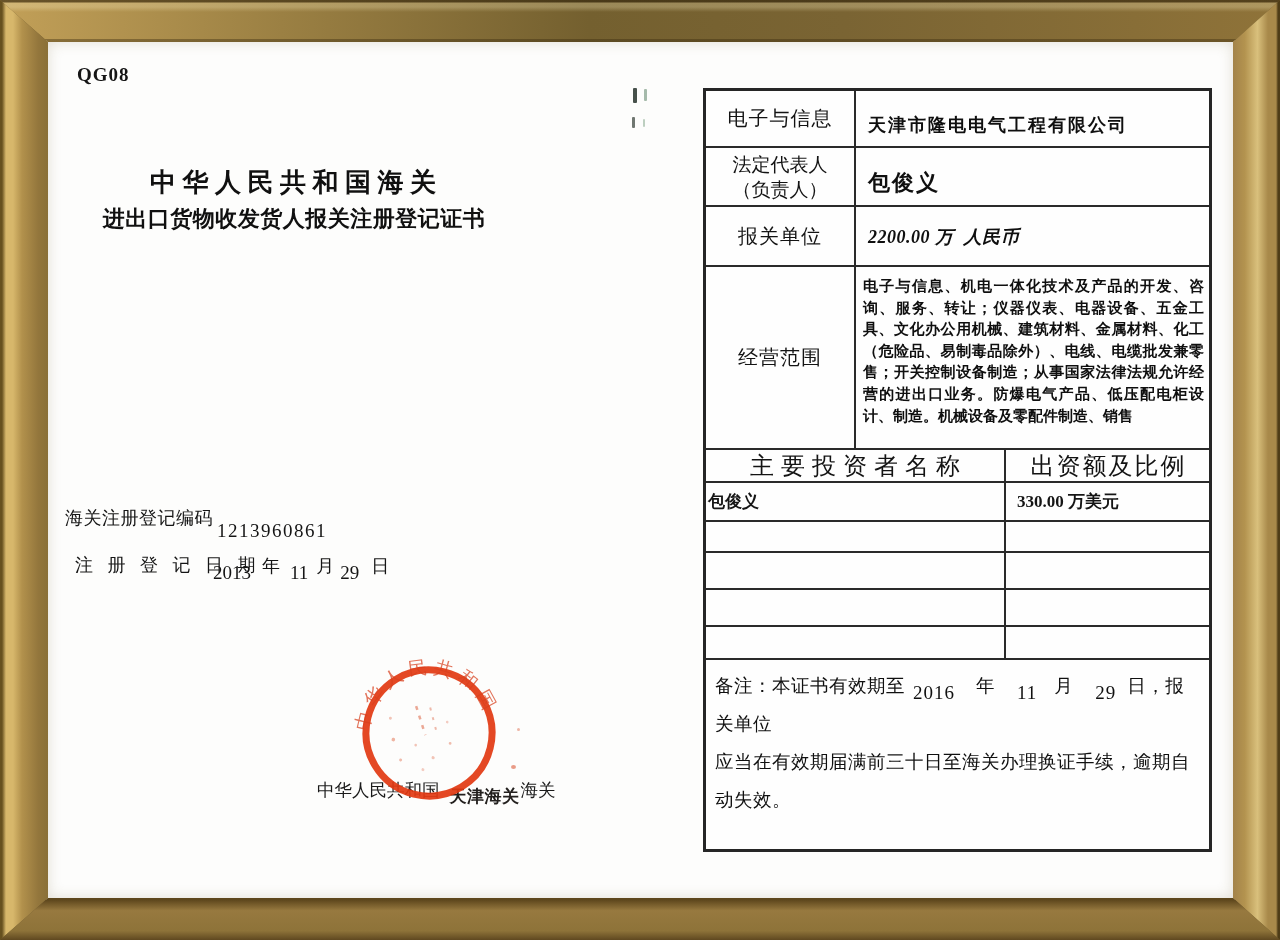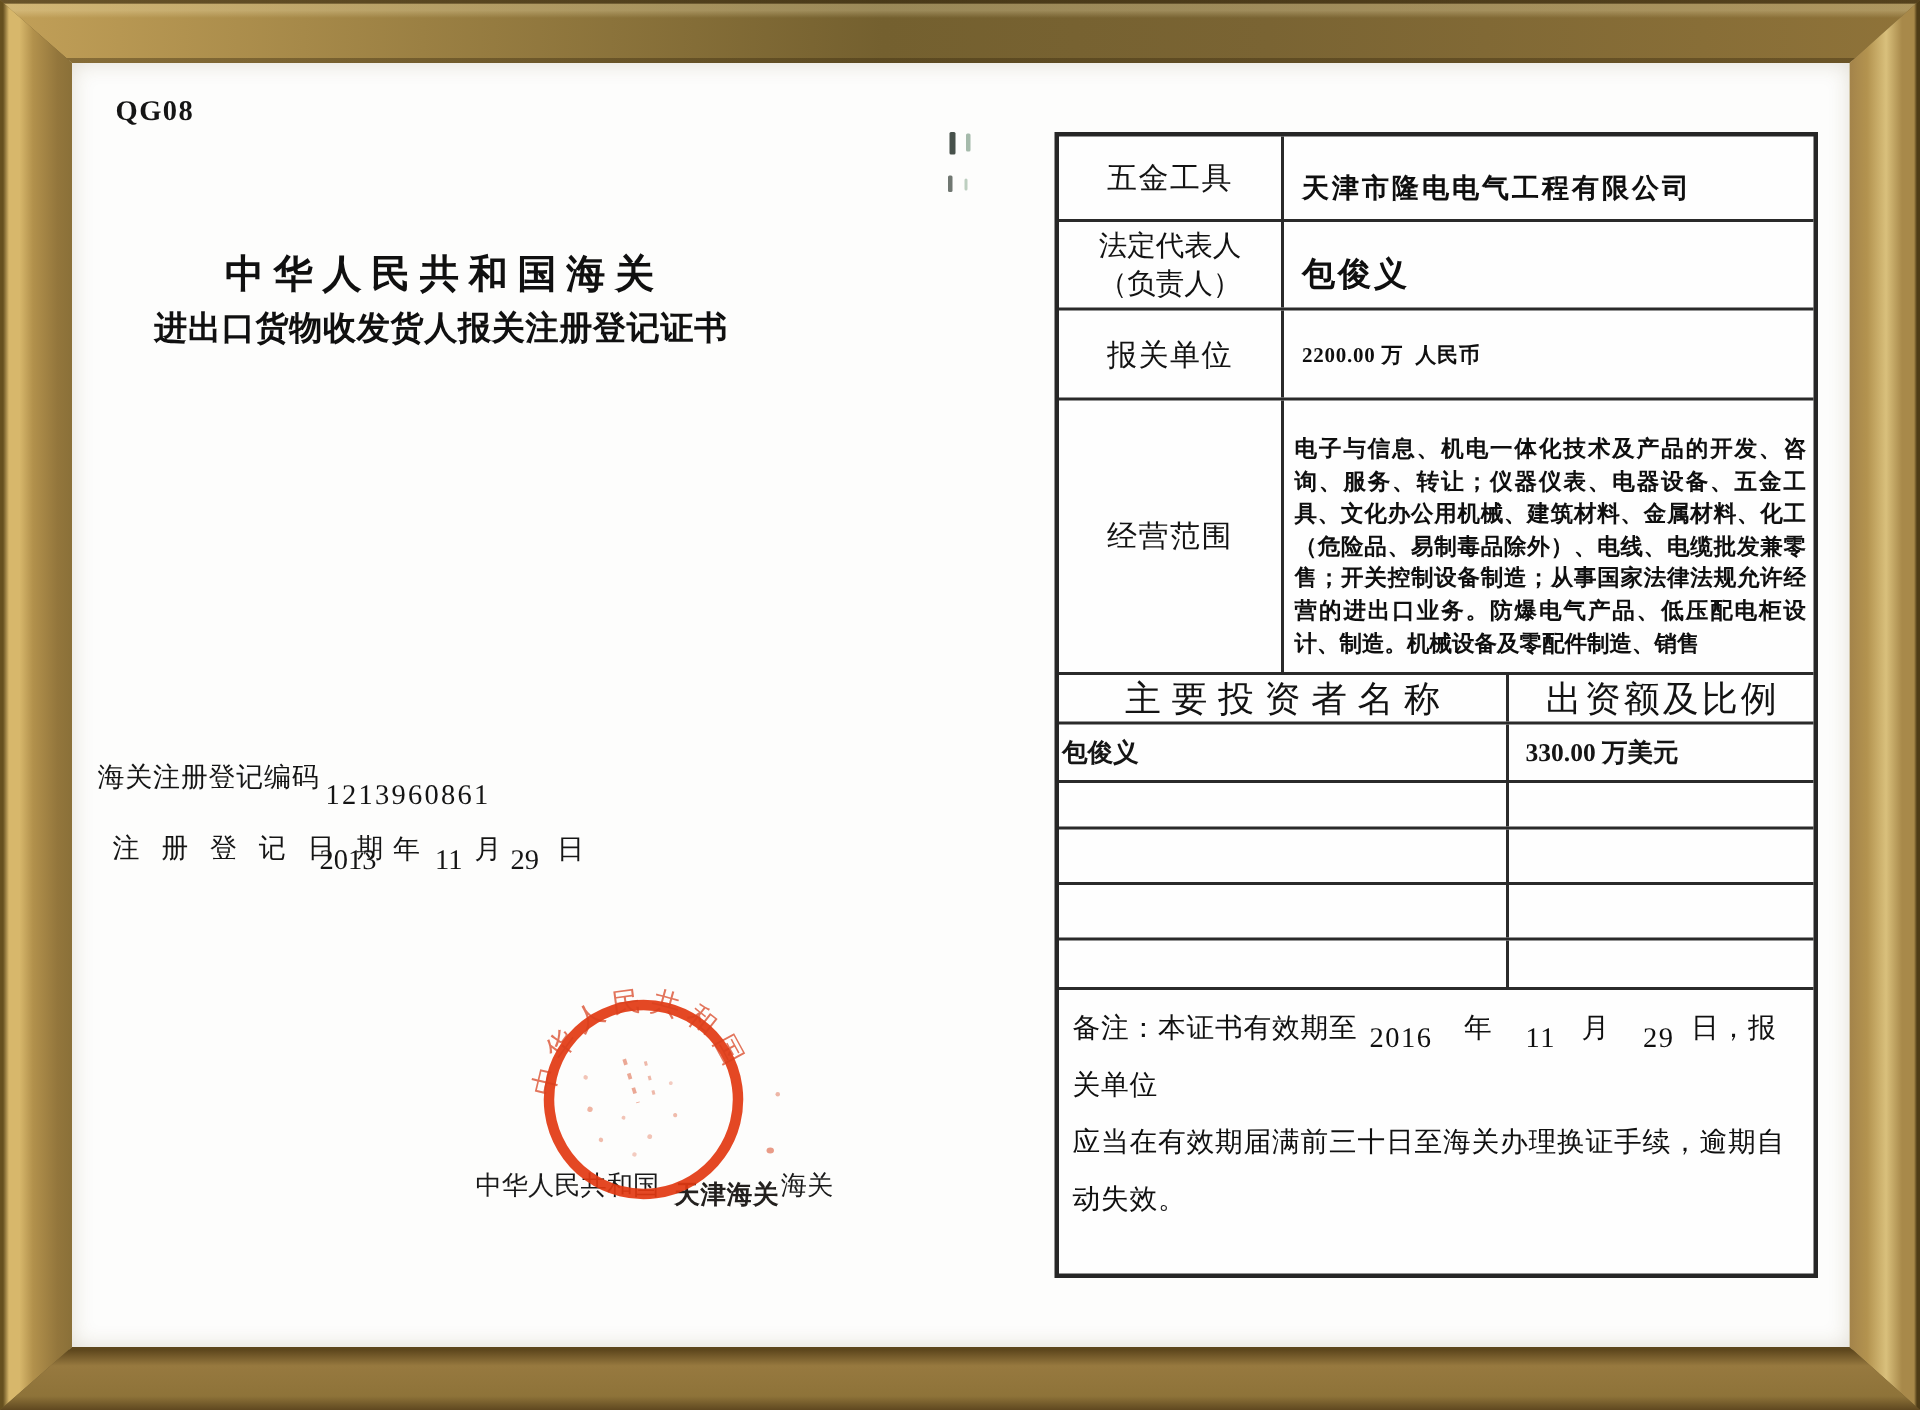--- a/index.html
+++ b/index.html
@@ -68,23 +68,23 @@
   .cell { display:flex; align-items:center; white-space:pre-wrap; }
   .lab { width:150px; border-right:2px solid #2a2a2a; justify-content:center;
          text-align:center; font-size:20px; letter-spacing:1px; color:#131313; }
   .lab.small { font-size:19px; letter-spacing:0; line-height:25px; }
   .val { flex:1; padding-left:12px; font-weight:bold; color:#0f0f0f; }
   .r1{height:57px;} .r2{height:61px;} .r3{height:59px;} .r4{height:60px;} .r5{height:183px;}
   .r6{height:33px;} .r7{height:39px;} .r8{height:31px;} .r9{height:37px;} .r10{height:37px;} .r11{height:33px;}
   .v-name { font-size:18px; letter-spacing:2px; padding-top:12px; }
   .v-addr { font-size:15.5px; letter-spacing:1px; padding-top:14px; }
   .v-rep  { font-size:22px; letter-spacing:2px; padding-top:12px; }
-  .v-cap  { font-size:14px; letter-spacing:0.5px; padding-top:2px; }
+  .v-cap  { font-size:18px; letter-spacing:0.5px; padding-top:2px;font-style:italic; }
   .v-scope { font-size:15px; line-height:21.6px; padding:9px 5px 0 7px;
-             align-items:flex-start; text-align:justify;margin-top:14px; }
+             align-items:flex-start; text-align:justify; }
   .inv-name-col { width:300px; border-right:2px solid #2a2a2a; }
   .inv-head { justify-content:center; font-size:24px; color:#131313; font-weight:normal; }
   .ls-wide { letter-spacing:7px; padding-left:7px; }
   .ls-nrm  { letter-spacing:2px; padding-left:2px; }
   .inv-name-val { font-size:17px; font-weight:bold; padding-left:2px; }
   .inv-amt-val  { font-size:17px; font-weight:bold; padding-left:11px; }
   .remarks { display:block; padding:7px 10px 0 9px; font-size:18.5px; line-height:38px;
              color:#101010; letter-spacing:0.5px; }
   .remarks .rnum { position:relative; top:7px; font-size:19px; letter-spacing:1px; }
   .m1{margin-left:8px;} .m2{margin-left:21px;} .m3{margin-left:22px;}
@@ -122,21 +122,21 @@
 
     <div class="artifact a1"></div>
     <div class="artifact a2"></div>
     <div class="artifact a3"></div>
     <div class="artifact a4"></div>
     <div class="speck s1"></div>
     <div class="speck s2"></div>
 
     <div class="abs cert-table">
       <div class="t-row r1">
-        <div class="cell lab">五金工具</div>
+        <div class="cell lab">电子与信息</div>
         <div class="cell val v-name">天津市隆电电气工程有限公司</div>
       </div>
       <div class="t-row r3">
         <div class="cell lab small">法定代表人
 （负责人）</div>
         <div class="cell val v-rep">包俊义</div>
       </div>
       <div class="t-row r4">
         <div class="cell lab">报关单位</div>
         <div class="cell val v-cap">2200.00 万  人民币</div>

